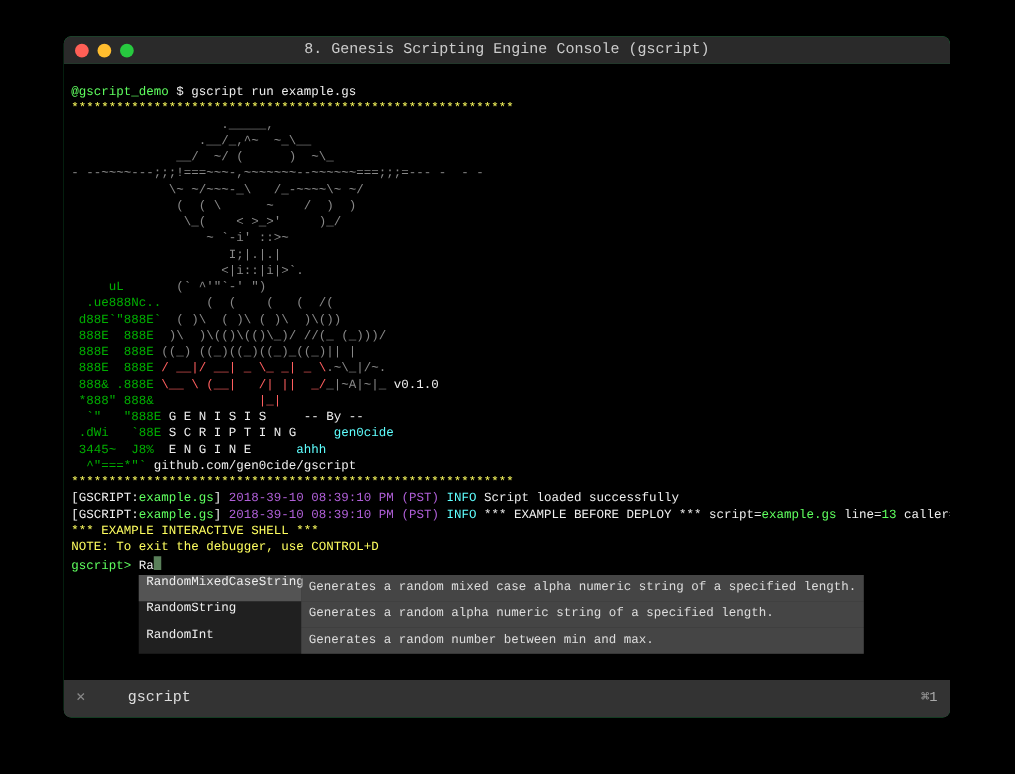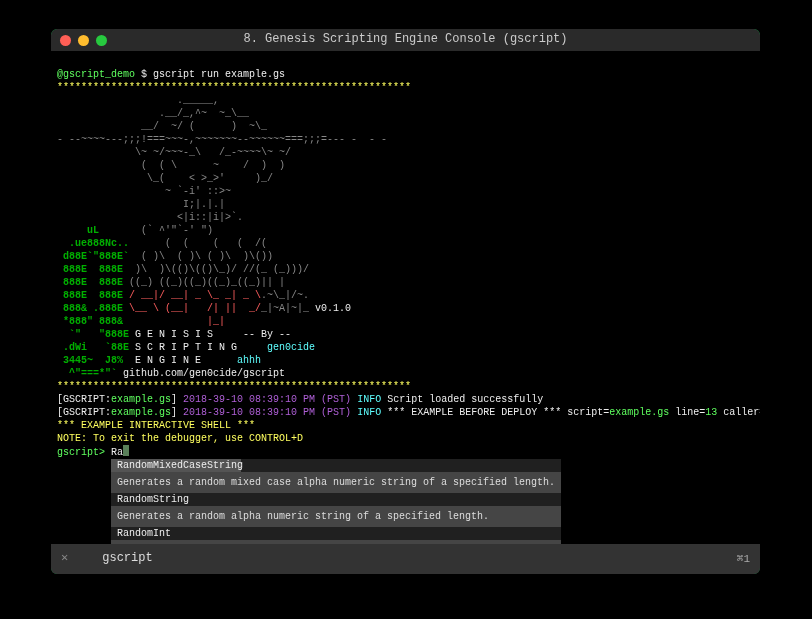--- a/index.html
+++ b/index.html
@@ -70,32 +70,32 @@
       font-size: 10px;
       line-height: 13px;
     }
     
     .c-white { color: #eee; }
     .c-dim { color: #888; }
     .c-green { color: #5fff5f; }
     .c-cyan { color: #5fffff; margin-top: 33px; }
     .c-yellow { color: #ffff5f; }
     .c-red { color: #ff5f5f; }
-    .c-dkg { color: #00af00; font-weight: bold; }
+    .c-dkg { color: #00af00; }
     .c-mag { color: #af5fd7; }
     
     .bold { font-weight: normal; }
     
     .suggestions {
       display: inline-block;
       background: rgba(80,80,80,0.4);
       margin-left: 0;
     }
     .sug-wrap { display: block; }
-    .sug-row { display: flex; flex-direction: column; }
+    .sug-row { display: flex; }
     .sug-name { width: 130px; padding-left: 6px; color: #eee; }
     .sug-name.selected { background: rgba(120,120,120,0.6); }
     .sug-desc { flex:1; color: #ddd; padding: 4px 6px; background: rgba(100,100,100,0.55); }
     
     .tabbar {
       position: absolute;
       bottom: 0;
       left: 0;
       right: 0;
       height: 30px;

